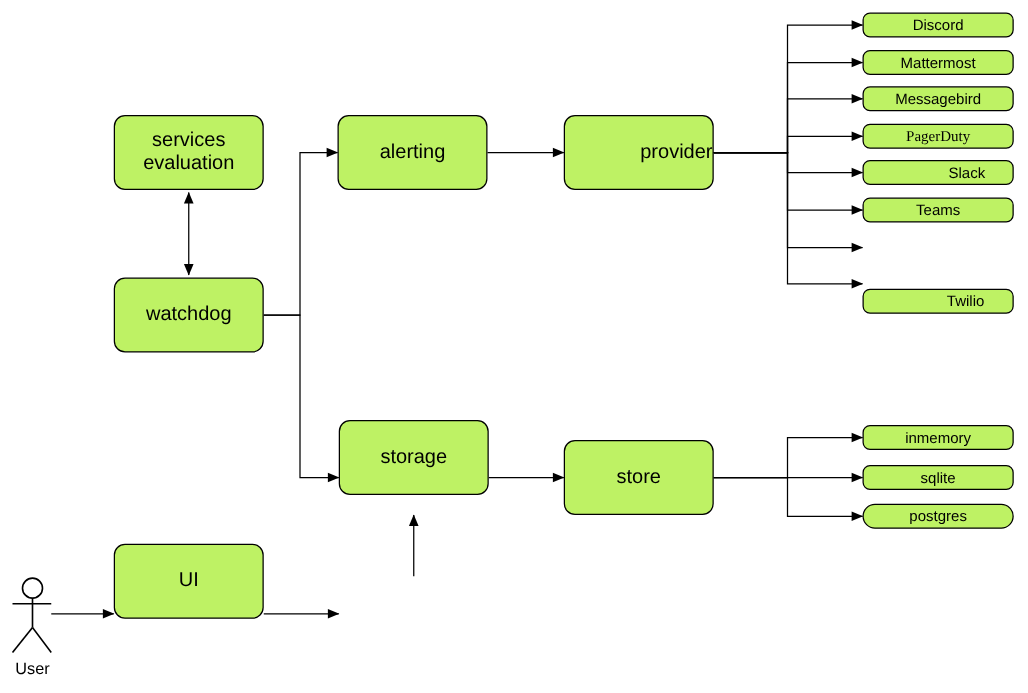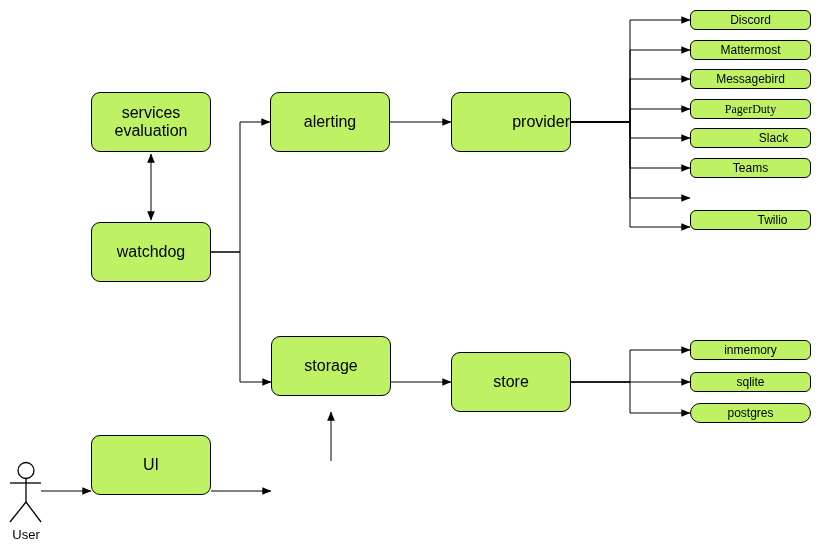--- a/index.html
+++ b/index.html
@@ -135,21 +135,21 @@
   </div>
   <div class="node leaf" style="top:99px;font-family:Liberation Serif, serif;">
     <span>PagerDuty</span>
   </div>
   <div class="node leaf" style="top:128px;padding-left:46px;">
     <span>Slack</span>
   </div>
   <div class="node leaf" style="top:158px;">
     <span>Teams</span>
   </div>
-  <div class="node leaf" style="top:210px;padding-left:44px;">
+  <div class="node leaf" style="top:231px;padding-left:44px;">
     <span>Twilio</span>
   </div>
 
   <div class="node leaf" style="top:340px;">
     <span>inmemory</span>
   </div>
   <div class="node leaf" style="top:372px;">
     <span>sqlite</span>
   </div>
   <div class="node leaf" style="top:403px;border-radius:10px;">

